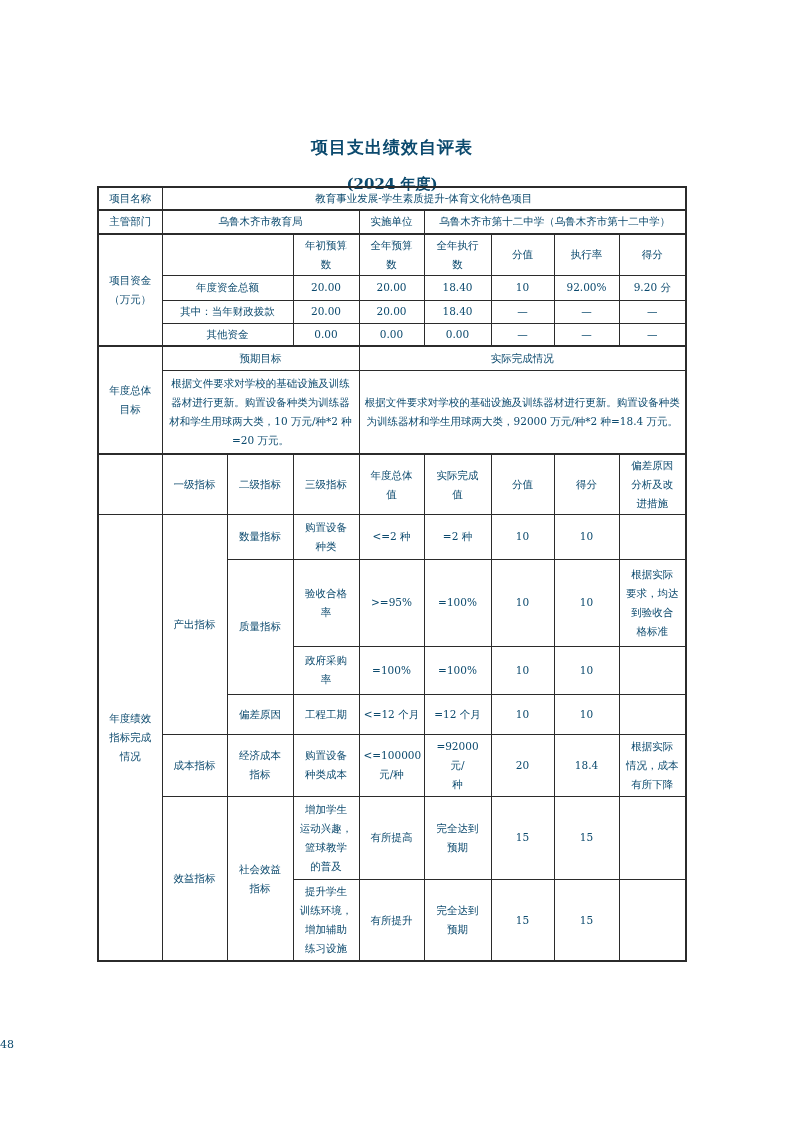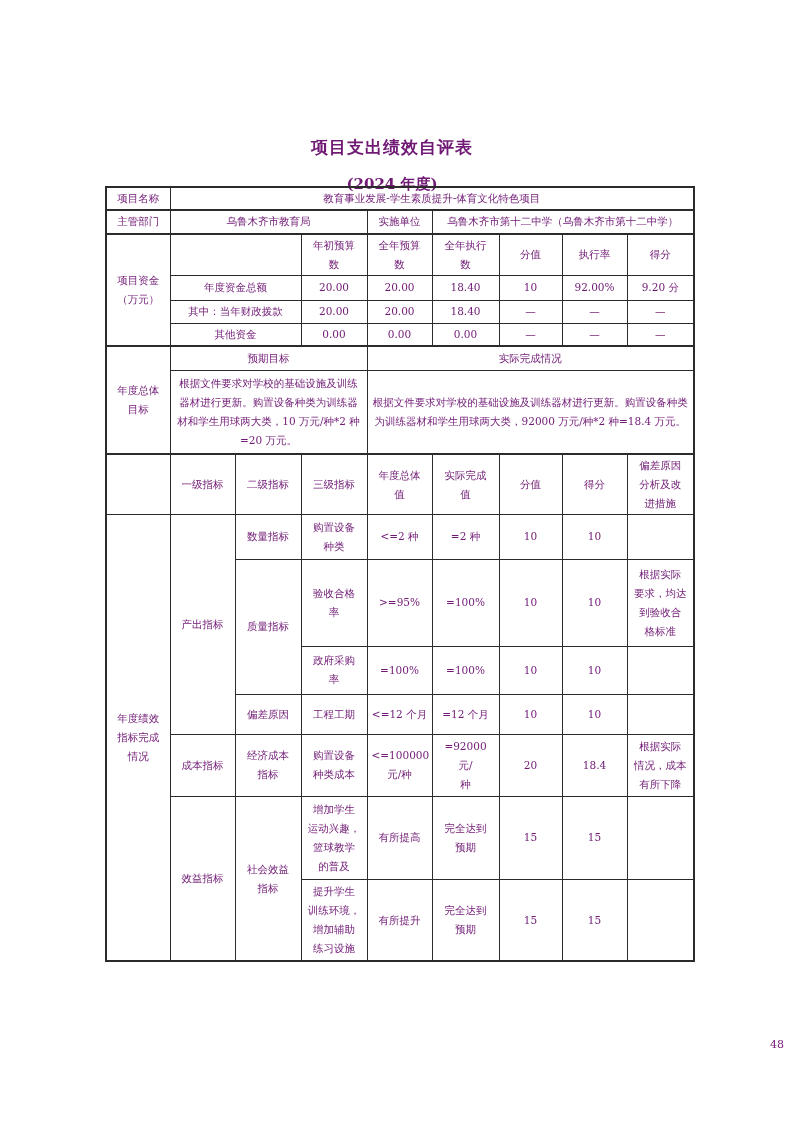--- a/index.html
+++ b/index.html
@@ -2,21 +2,21 @@
 <html><head>
 <meta charset="utf-8">
 <style>
   html, body { margin: 0; padding: 0; background: #ffffff; }
   .page {
     position: relative;
     width: 784px;
     height: 1122px;
     background: #ffffff;
     font-family: "DejaVu Serif", "Liberation Serif", serif;
-    color: #701a75;
+    color: #0c4a6e;
     overflow: hidden;
   }
   .title-block {
     position: absolute;
     top: 136px;
     left: 0;
     width: 100%;
     text-align: center;
   }
   .doc-title {
@@ -33,21 +33,20 @@
   }
   table.eval {
     position: absolute;
     top: 186px;
     left: 97px;
     width: 588px;
     table-layout: fixed;
     border-collapse: collapse;
     border: 2px solid #2b2b2b;
     font-size: 10.5px;
-    margin-left: 8px;
   }
   table.eval td {
     border: 1px solid #2b2b2b;
     text-align: center;
     vertical-align: middle;
     padding: 1px 4px;
     line-height: 1.8;
     white-space: pre-line;
     overflow: hidden;
   }
@@ -55,21 +54,21 @@
   td.goal-text {
     text-align: left;
     padding: 3px 8px;
     text-align: justify;
   }
   .page-number {
     position: absolute;
     top: 1038px;
     left: 0;
     width: 100%;
-    text-align: right;
+    text-align: left;
     font-size: 11px;
   }
 </style>
 </head>
 <body>
 
 <div class="page">
 
   <div class="title-block">
     <div class="doc-title">项目支出绩效自评表</div>

